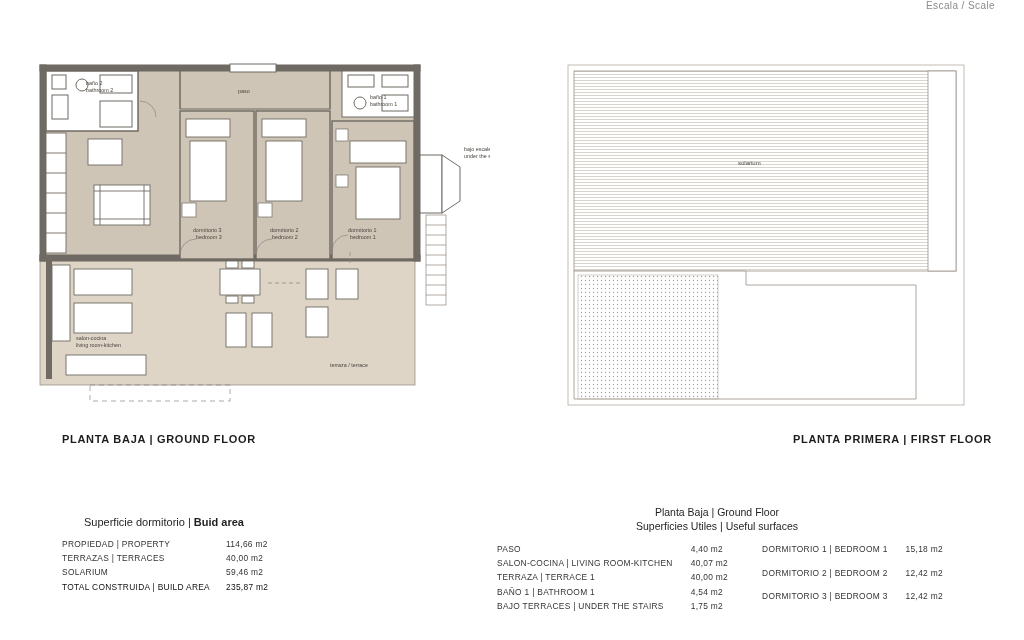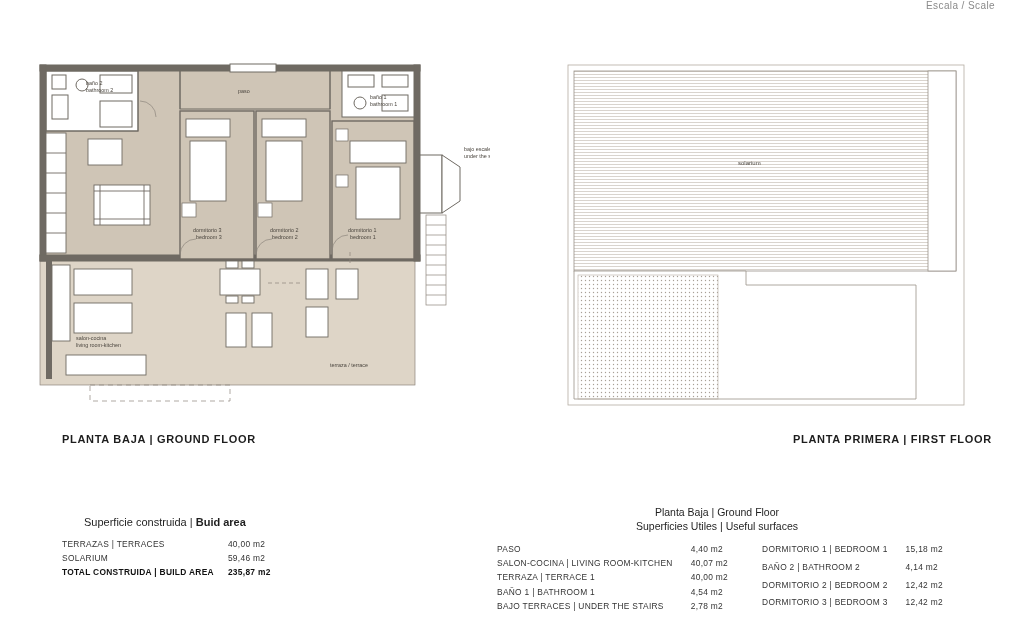--- a/index.html
+++ b/index.html
@@ -55,21 +55,21 @@
     font-size: 8.4px;
     color: #333;
     letter-spacing: 0.3px;
   }
   .tbl td {
     padding: 2.1px 0;
     vertical-align: top;
     white-space: nowrap;
   }
   .tbl td.val { padding-left: 14px; }
-  .tbl tr.total td { font-weight: bold; color: #111; }
+  .tbl tr.total td { font-weight: normal; color: #111; }
 
   #built-area-block { left: 62px; top: 516px; }
   #built-area-block .table-title { padding-left: 22px; font-size: 11px; }
   #built-area-block .tbl td.lbl { width: 150px; }
 
   #useful-block { left: 497px; top: 505px; }
   #useful-block .table-title {
     text-align: center;
     width: 440px;
     line-height: 14px;
@@ -277,24 +277,28 @@
     <text x="182" y="110">solarium</text>
   </g>
 </svg>
 </div>
 
 <div class="plan-caption" id="ground-caption">PLANTA BAJA | GROUND FLOOR</div>
 <div class="plan-caption" id="first-caption">PLANTA PRIMERA | FIRST FLOOR</div>
 
 <div class="table-block" id="built-area-block">
   <div class="table-title">
-    <span>Superficie construida</span><span> | </span><span class="light">Buid area</span>
+    <span>Superficie dormitorio</span><span> | </span><span class="light">Buid area</span>
   </div>
   <table class="tbl">
     <tbody>
+      <tr>
+        <td class="lbl">PROPIEDAD  |  PROPERTY</td>
+        <td class="val">114,66 m2</td>
+      </tr>
       <tr>
         <td class="lbl">TERRAZAS  |  TERRACES</td>
         <td class="val">40,00 m2</td>
       </tr>
       <tr>
         <td class="lbl">SOLARIUM</td>
         <td class="val">59,46 m2</td>
       </tr>
       <tr class="total">
         <td class="lbl">TOTAL CONSTRUIDA  |  BUILD AREA</td>
@@ -323,34 +327,30 @@
         <tr>
           <td class="lbl">TERRAZA  |  TERRACE 1</td>
           <td class="val">40,00 m2</td>
         </tr>
         <tr>
           <td class="lbl">BAÑO 1  |  BATHROOM 1</td>
           <td class="val">4,54 m2</td>
         </tr>
         <tr>
           <td class="lbl">BAJO TERRACES  |  UNDER THE STAIRS</td>
-          <td class="val">2,78 m2</td>
+          <td class="val">1,75 m2</td>
         </tr>
       </tbody>
     </table>
 
     <table class="tbl">
       <tbody>
         <tr>
           <td class="lbl">DORMITORIO 1  |  BEDROOM 1</td>
           <td class="val">15,18 m2</td>
-        </tr>
-        <tr>
-          <td class="lbl">BAÑO 2  |  BATHROOM 2</td>
-          <td class="val">4,14 m2</td>
         </tr>
         <tr>
           <td class="lbl">DORMITORIO 2  |  BEDROOM 2</td>
           <td class="val">12,42 m2</td>
         </tr>
         <tr>
           <td class="lbl">DORMITORIO 3  |  BEDROOM 3</td>
           <td class="val">12,42 m2</td>
         </tr>
       </tbody>

